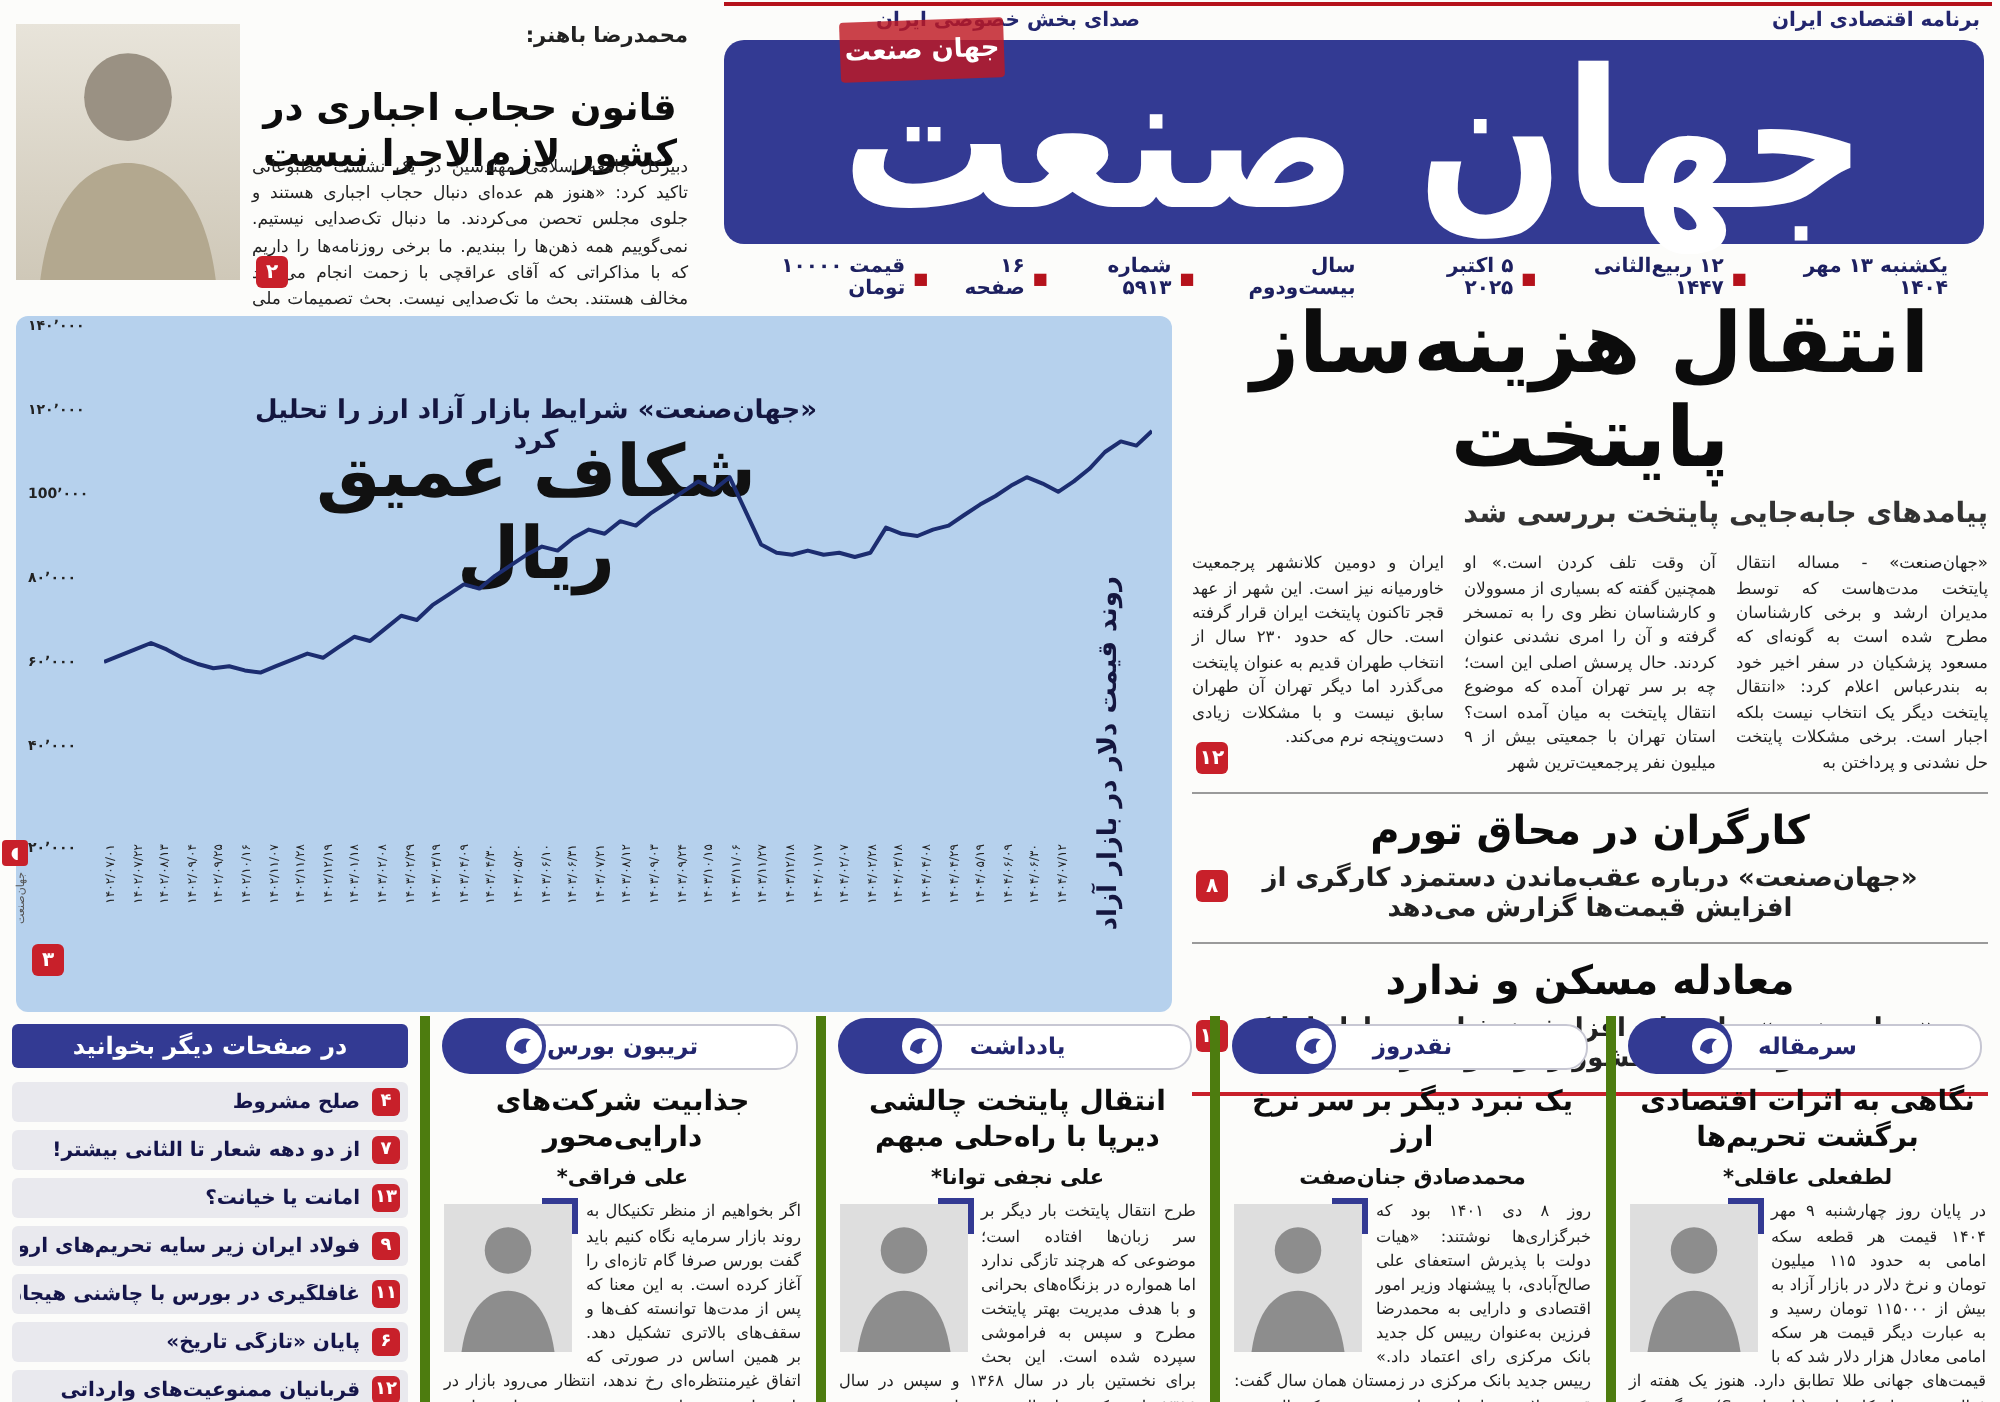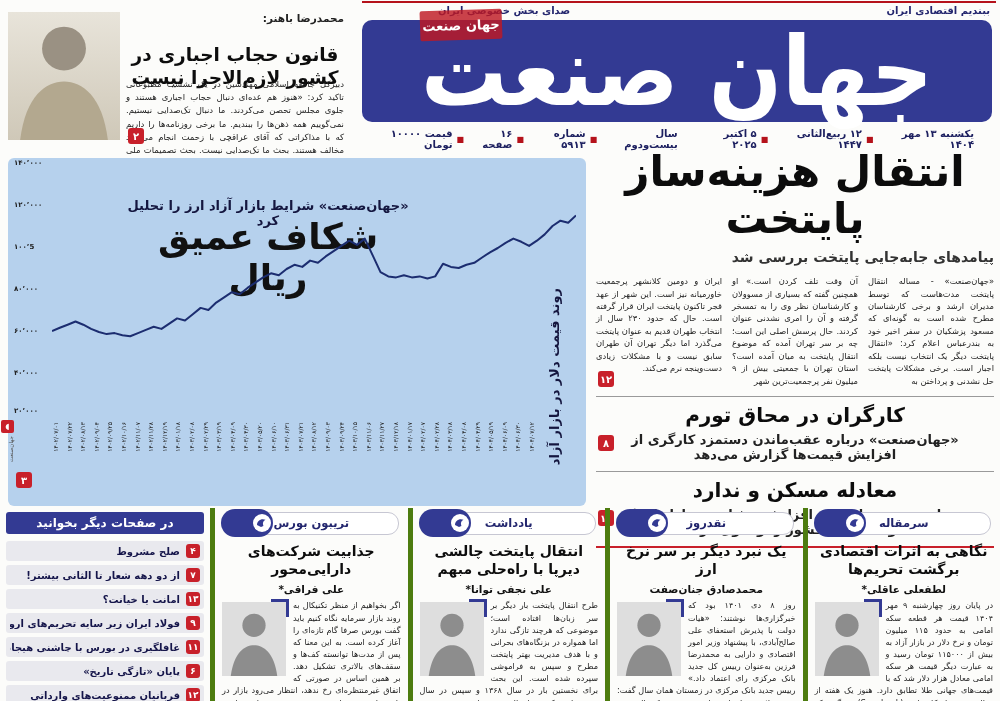--- a/index.html
+++ b/index.html
@@ -82,21 +82,21 @@
         display:flex;align-items:center;gap:6px;padding:0 4px;}
   .rrow .badge{width:14px;height:14px;font-size:9px;flex:none;}
   .rrow .rtxt{font-size:10px;font-weight:bold;color:#15154a;white-space:nowrap;overflow:hidden;}
 </style>
 </head>
 <body>
 
 <div class="page">
 
   <div class="m-topline"></div>
-  <div class="m-papertype">ببندیم اقتصادی ایران</div>
+  <div class="m-papertype">برنامه اقتصادی ایران</div>
   <div class="m-tagline">صدای بخش خصوصی ایران</div>
   <div class="m-stamp">جهان صنعت</div>
   <div class="m-logo">
       <span>جهان صنعت</span>
     </div>
   <div class="m-dateline">
     <span class="dash"></span>
     <span>یکشنبه ۱۳ مهر ۱۴۰۴</span>
     <span class="sep-sq">■</span>
     <span>۱۲ ربیع‌الثانی ۱۴۴۷</span>
@@ -127,25 +127,25 @@
 
   <div class="chart">
     <div class="c-kicker">«جهان‌صنعت» شرایط بازار آزاد ارز را تحلیل کرد</div>
     <div class="c-title">شکاف عمیق ریال</div>
     <svg id="chart-svg" preserveAspectRatio="none" viewBox="0 0 524 262">
         <polyline points="0.0,173.0 7.8,169.8 15.6,166.7 23.5,163.5 31.3,166.7 39.1,170.9 46.9,174.0 54.7,176.1 62.6,175.1 70.4,177.2 78.2,178.3 86.0,175.1 93.9,171.9 101.7,168.8 109.5,170.9 117.3,165.6 125.1,160.4 133.0,162.5 140.8,156.2 148.6,149.9 156.4,152.0 164.2,144.6 172.1,139.4 179.9,134.2 187.7,136.3 195.5,129.9 203.3,124.7 211.2,119.4 219.0,115.3 226.8,117.3 234.6,111.0 242.4,106.8 250.3,108.9 258.1,102.6 265.9,104.8 273.7,98.4 281.6,93.2 289.4,87.9 297.2,82.7 305.0,86.9 312.8,80.6 320.7,97.4 328.5,114.2 336.3,118.4 344.1,119.4 351.9,117.3 359.8,119.4 367.6,118.4 375.4,120.5 383.2,118.4 391.0,105.8 398.9,108.9 406.7,110.0 414.5,106.8 422.3,104.8 430.1,99.5 438.0,94.3 445.8,90.0 453.6,84.8 461.4,80.6 469.3,83.8 477.1,87.9 484.9,82.7 492.7,76.4 500.5,68.0 508.4,62.7 516.2,64.8 524.0,57.5" fill="none" stroke="#1c2d70" stroke-width="2" stroke-linejoin="round"></polyline>
       </svg>
     <div id="yticks">
         <span class="c-ytick" style="top: 5px; text-align: center;">۱۴۰٬۰۰۰</span>
         <span class="c-ytick" style="top: 47px;">۱۲۰٬۰۰۰</span>
-        <span class="c-ytick" style="top: 89px;">۱۰۰٬5</span>
+        <span class="c-ytick" style="top: 89px;">100٬۰۰۰</span>
         <span class="c-ytick" style="top: 131px;">۸۰٬۰۰۰</span>
         <span class="c-ytick" style="top: 173px;">۶۰٬۰۰۰</span>
         <span class="c-ytick" style="top: 215px;">۴۰٬۰۰۰</span>
-        <span class="c-ytick" style="top: 253px;">۲۰٬۰۰۰</span>
+        <span class="c-ytick" style="top: 266px;">۲۰٬۰۰۰</span>
       </div>
     <div class="c-xticks" id="xticks">
         <span class="c-xtick" style="left: 44px;">۱۴۰۲/۰۷/۰۱</span>
         <span class="c-xtick" style="left: 57.6px;">۱۴۰۲/۰۷/۲۲</span>
         <span class="c-xtick" style="left: 71.2px;">۱۴۰۲/۰۸/۱۳</span>
         <span class="c-xtick" style="left: 84.8px;">۱۴۰۲/۰۹/۰۴</span>
         <span class="c-xtick" style="left: 98.4px;">۱۴۰۲/۰۹/۲۵</span>
         <span class="c-xtick" style="left: 112px;">۱۴۰۲/۱۰/۱۶</span>
         <span class="c-xtick" style="left: 125.6px;">۱۴۰۲/۱۱/۰۷</span>
         <span class="c-xtick" style="left: 139.2px;">۱۴۰۲/۱۱/۲۸</span>

